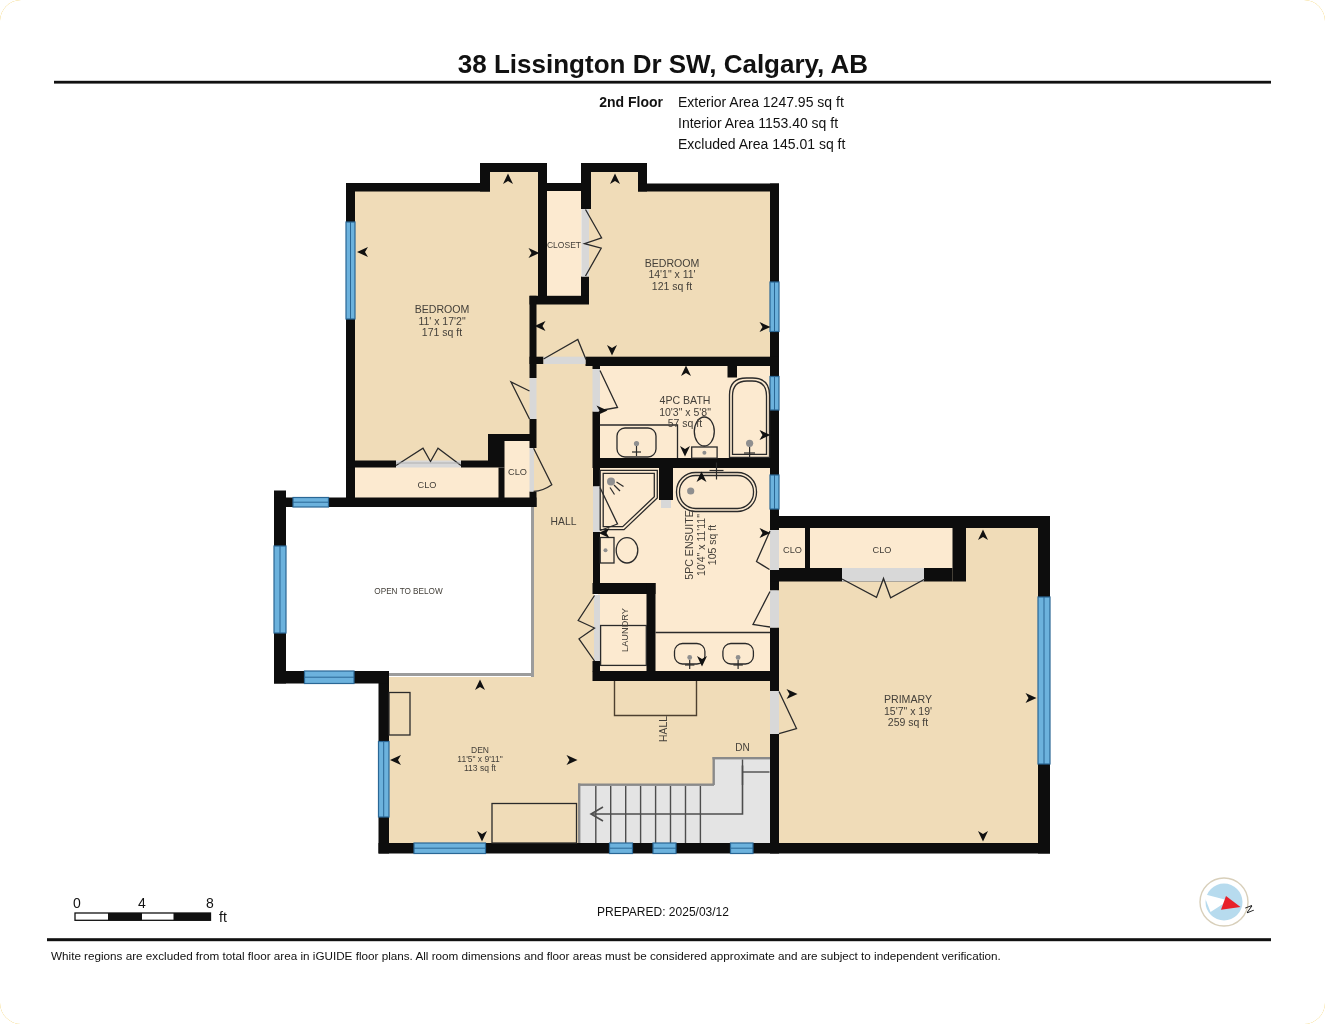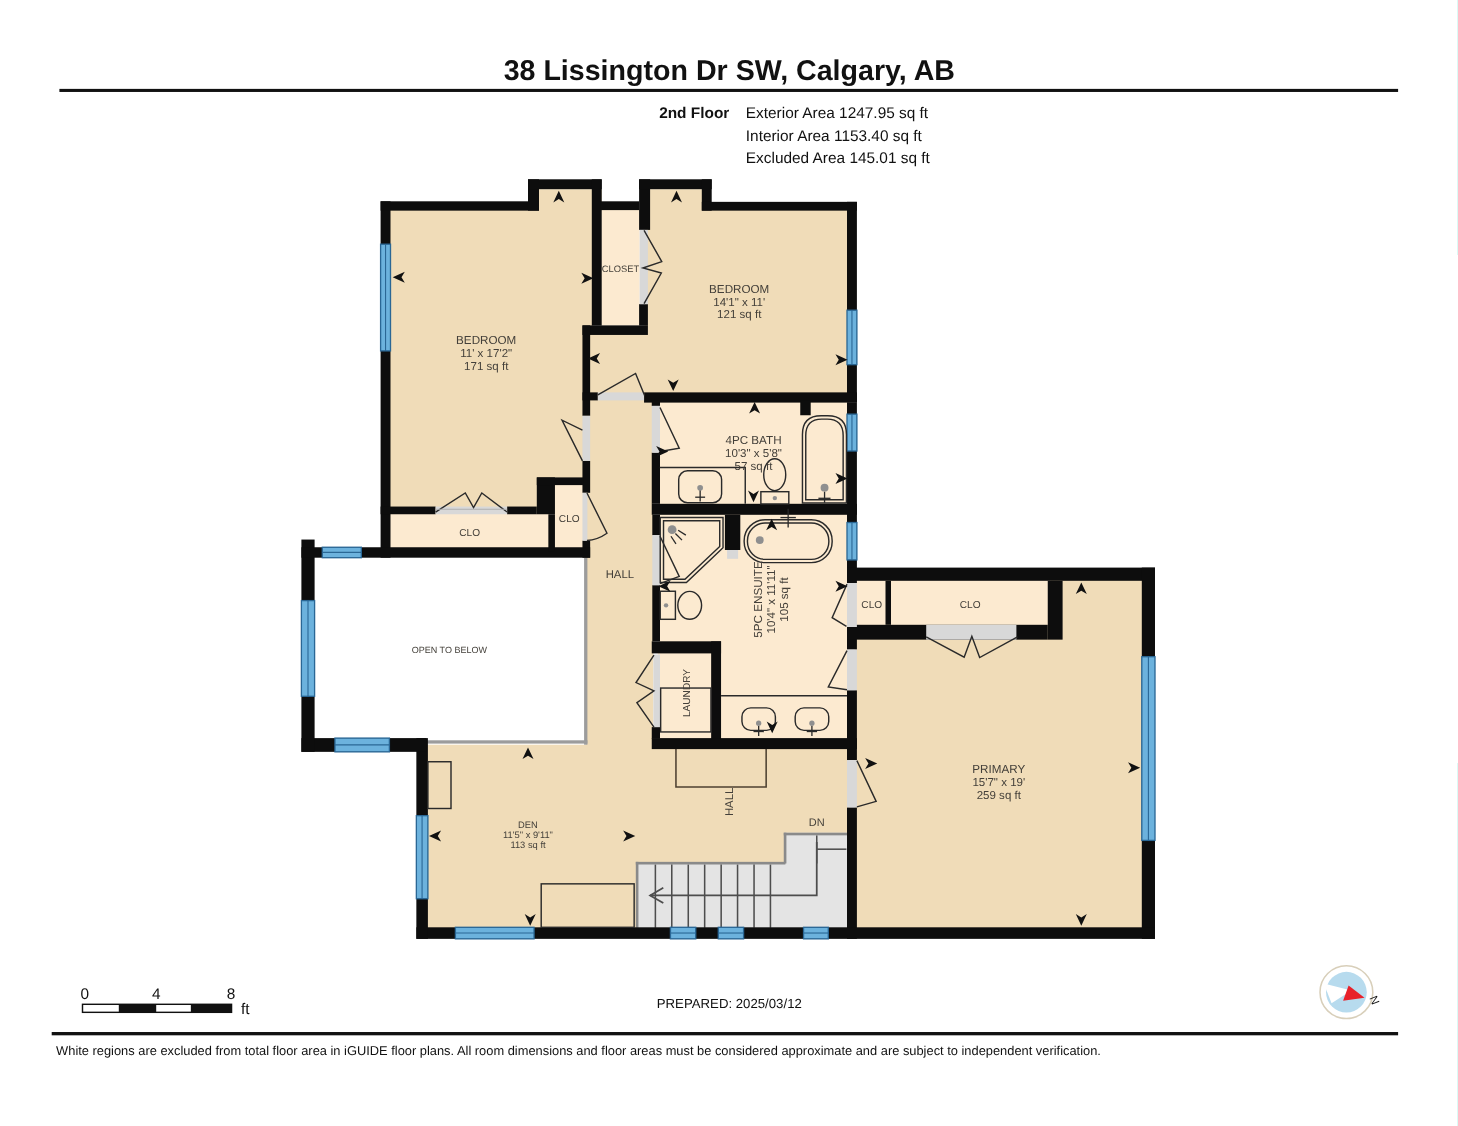--- a/index.html
+++ b/index.html
@@ -1,17 +1,17 @@
 <!DOCTYPE html>
 <html><head>
 <meta charset="utf-8">
 <style>
 html,body{margin:0;padding:0;background:#fff;}
 *{font-family:"Liberation Sans",sans-serif;}
-#page{position:relative;width:1325px;height:1024px;background:#5eead4;overflow:hidden;}
+#page{position:relative;width:1325px;height:1024px;background:#eab308;overflow:hidden;border-radius:21px;}
 </style>
 </head>
 <body>
 <div id="page">
 <svg width="1325" height="1024" viewBox="0 0 1325 1024">
 <rect x="0" y="0" width="1325" height="1024" fill="#ffffff"></rect>
 
 <text x="663" y="73" font-size="26" font-weight="bold" fill="#111" text-anchor="middle">38 Lissington Dr SW, Calgary, AB</text>
 <rect x="54" y="80.8" width="1217" height="2.8" fill="#111"></rect>
 <text x="663" y="107" font-size="14" font-weight="bold" fill="#111" text-anchor="end">2nd Floor</text>

